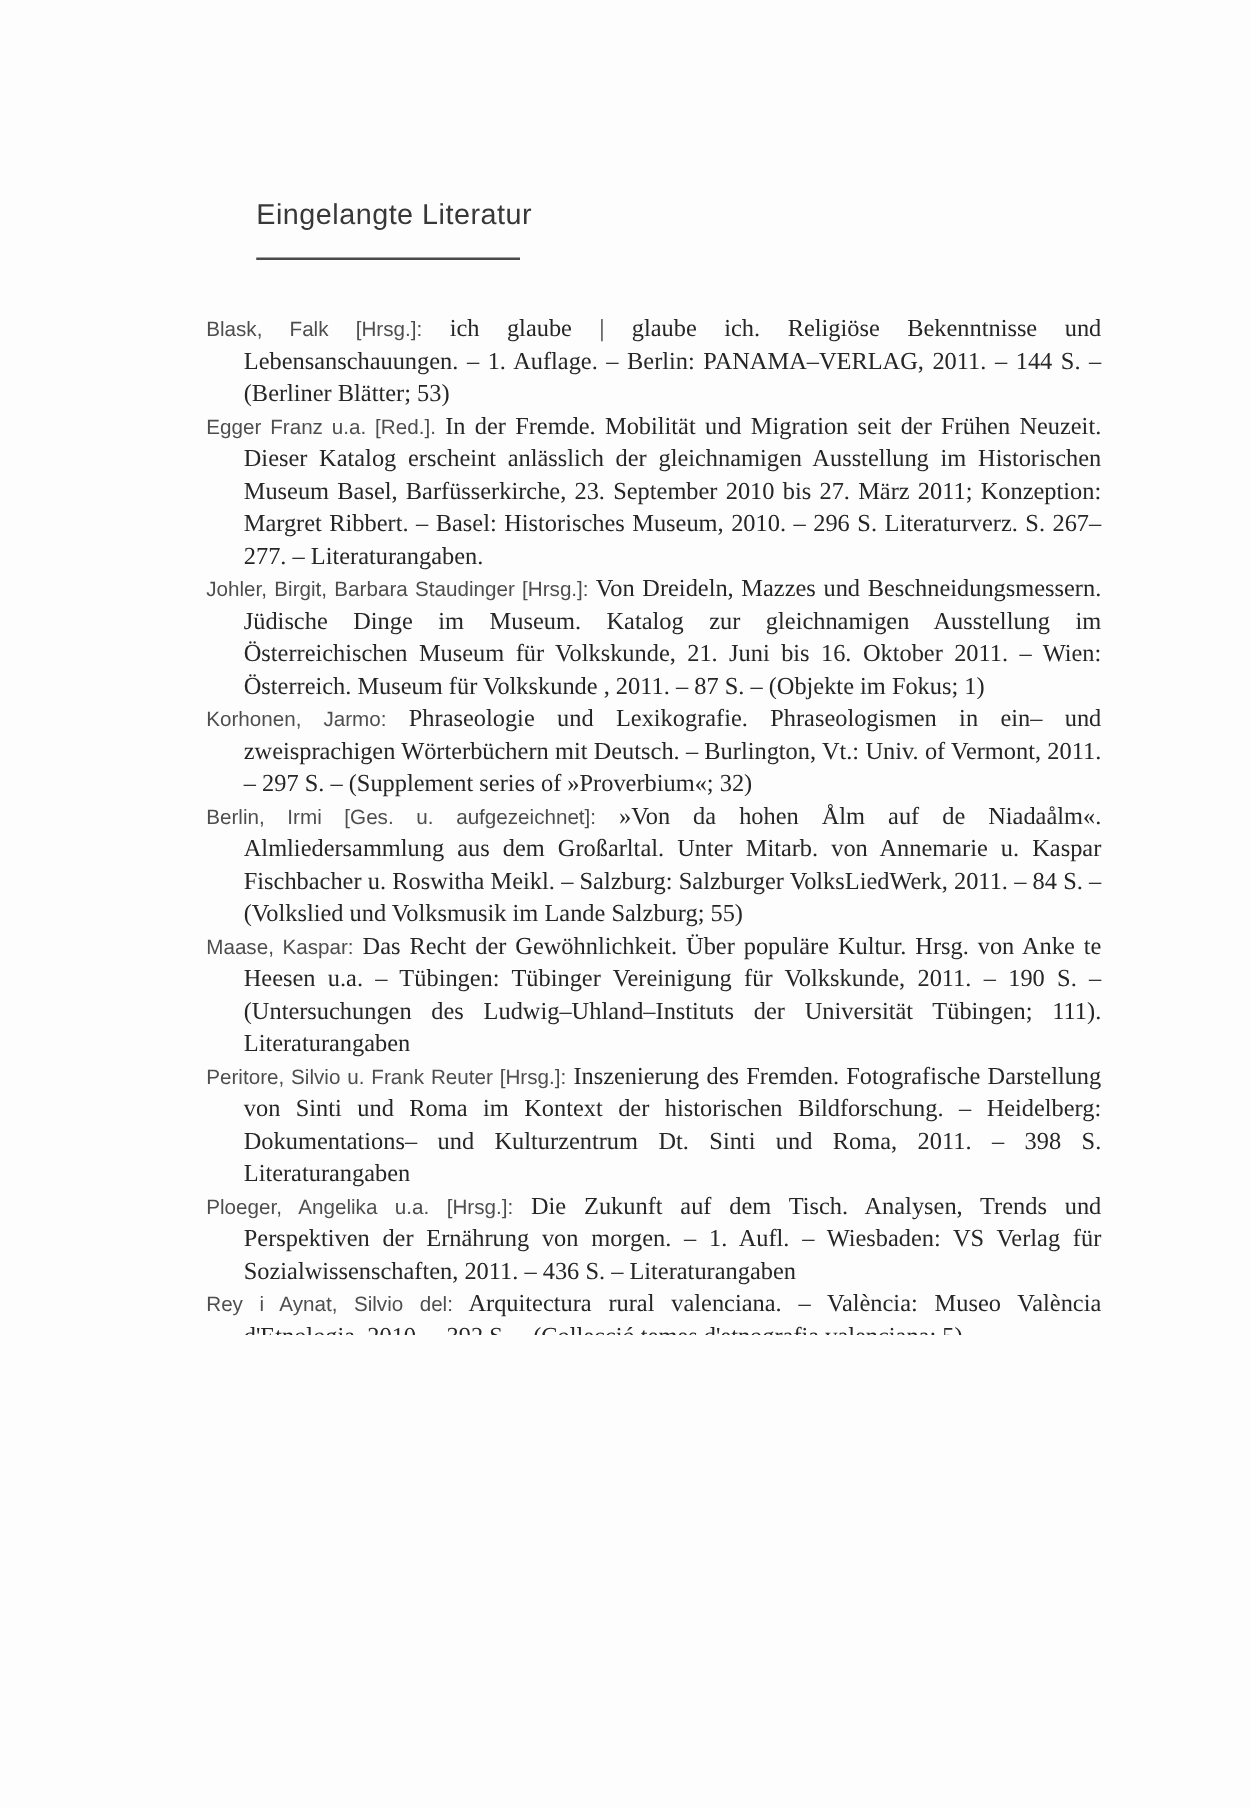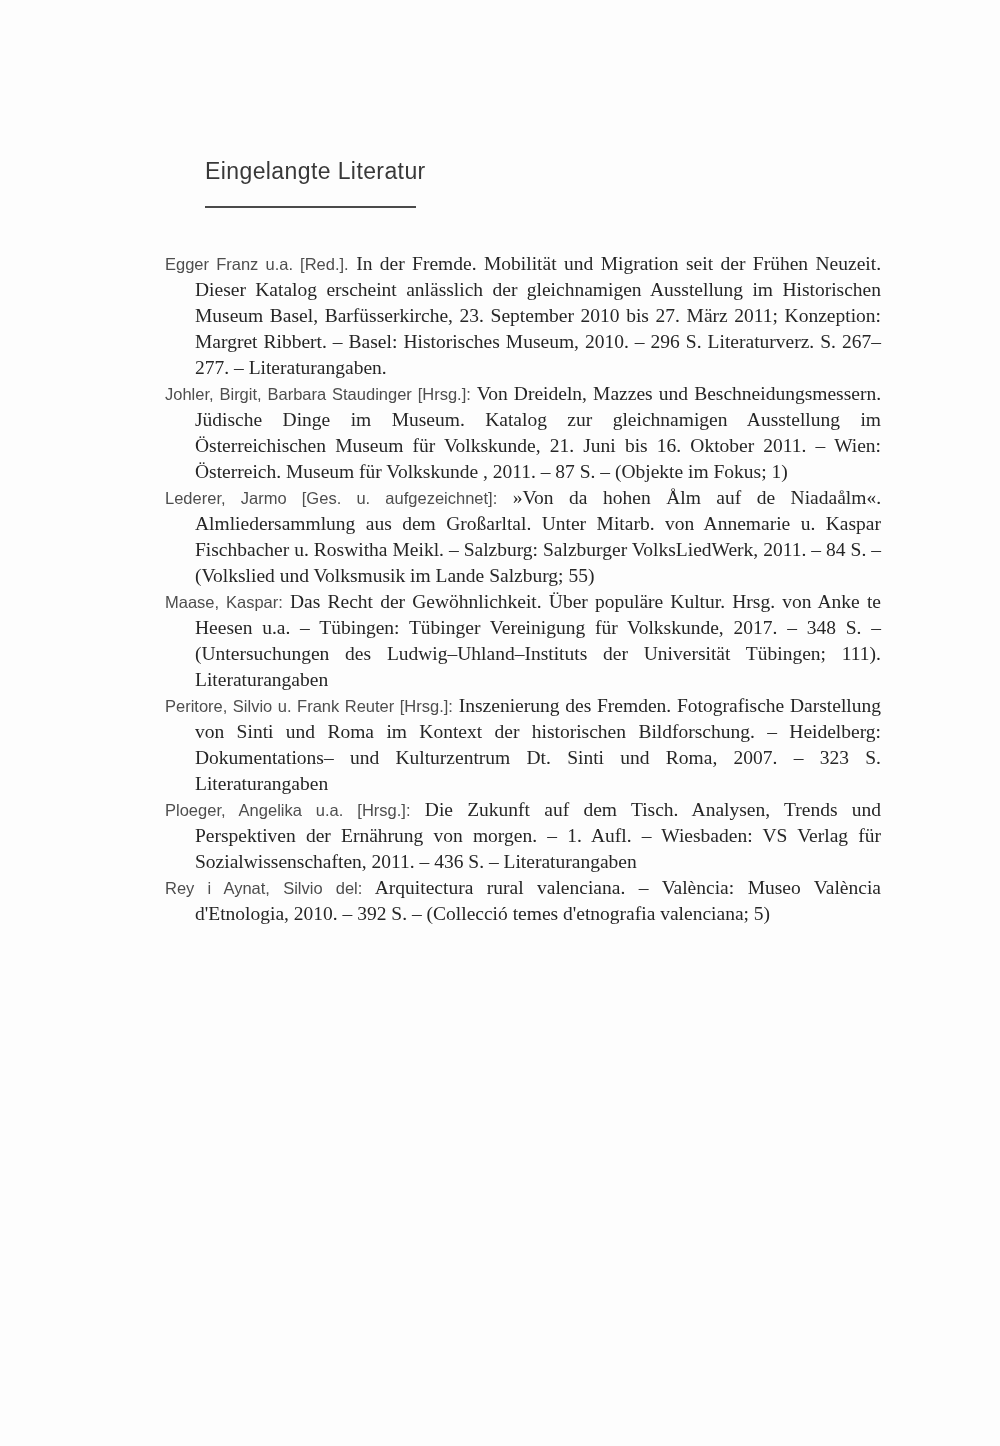--- a/index.html
+++ b/index.html
@@ -66,21 +66,23 @@
     color: var(--author-ink);
   }
 </style>
 </head>
 <body>
 
 <div class="page">
   <h1 class="heading">Eingelangte Literatur</h1>
   <div class="title-rule"></div>
   <div class="entries" id="entries">
+      <p class="entry"><span class="author">Blask, Falk [Hrsg.]:</span> <span class="text">ich glaube | glaube ich. Religiöse Bekenntnisse und Lebensanschauungen. – 1. Auflage. – Berlin: PANAMA–VERLAG, 2011. – 144 S. – (Berliner Blätter; 53)</span></p>
       <p class="entry"><span class="author">Egger Franz u.a. [Red.].</span> <span class="text">In der Fremde. Mobilität und Migration seit der Frühen Neuzeit. Dieser Katalog erscheint anlässlich der gleichnamigen Ausstellung im Historischen Museum Basel, Barfüsserkirche, 23. September 2010 bis 27. März 2011; Konzeption: Margret Ribbert. – Basel: Historisches Museum, 2010. – 296 S. Literaturverz. S. 267–277. – Literaturangaben.</span></p>
       <p class="entry"><span class="author">Johler, Birgit, Barbara Staudinger [Hrsg.]:</span> <span class="text">Von Dreideln, Mazzes und Beschneidungsmessern. Jüdische Dinge im Museum. Katalog zur gleichnamigen Ausstellung im Österreichischen Museum für Volkskunde, 21. Juni bis 16. Oktober 2011. – Wien: Österreich. Museum für Volkskunde , 2011. – 87 S. – (Objekte im Fokus; 1)</span></p>
-      <p class="entry"><span class="author">Lederer, Jarmo [Ges. u. aufgezeichnet]:</span> <span class="text">»Von da hohen Ålm auf de Niadaålm«. Almliedersammlung aus dem Großarltal. Unter Mitarb. von Annemarie u. Kaspar Fischbacher u. Roswitha Meikl. – Salzburg: Salzburger VolksLiedWerk, 2011. – 84 S. – (Volkslied und Volksmusik im Lande Salzburg; 55)</span></p>
-      <p class="entry"><span class="author">Maase, Kaspar:</span> <span class="text">Das Recht der Gewöhnlichkeit. Über populäre Kultur. Hrsg. von Anke te Heesen u.a. – Tübingen: Tübinger Vereinigung für Volkskunde, 2017. – 348 S. – (Untersuchungen des Ludwig–Uhland–Instituts der Universität Tübingen; 111). Literaturangaben</span></p>
-      <p class="entry"><span class="author">Peritore, Silvio u. Frank Reuter [Hrsg.]:</span> <span class="text">Inszenierung des Fremden. Fotografische Darstellung von Sinti und Roma im Kontext der historischen Bildforschung. – Heidelberg: Dokumentations– und Kulturzentrum Dt. Sinti und Roma, 2007. – 323 S. Literaturangaben</span></p>
+      <p class="entry"><span class="author">Korhonen, Jarmo:</span> <span class="text">Phraseologie und Lexikografie. Phraseologismen in ein– und zweisprachigen Wörterbüchern mit Deutsch. – Burlington, Vt.: Univ. of Vermont, 2011. – 297 S. – (Supplement series of »Proverbium«; 32)</span></p>
+      <p class="entry"><span class="author">Berlin, Irmi [Ges. u. aufgezeichnet]:</span> <span class="text">»Von da hohen Ålm auf de Niadaålm«. Almliedersammlung aus dem Großarltal. Unter Mitarb. von Annemarie u. Kaspar Fischbacher u. Roswitha Meikl. – Salzburg: Salzburger VolksLiedWerk, 2011. – 84 S. – (Volkslied und Volksmusik im Lande Salzburg; 55)</span></p>
+      <p class="entry"><span class="author">Maase, Kaspar:</span> <span class="text">Das Recht der Gewöhnlichkeit. Über populäre Kultur. Hrsg. von Anke te Heesen u.a. – Tübingen: Tübinger Vereinigung für Volkskunde, 2011. – 190 S. – (Untersuchungen des Ludwig–Uhland–Instituts der Universität Tübingen; 111). Literaturangaben</span></p>
+      <p class="entry"><span class="author">Peritore, Silvio u. Frank Reuter [Hrsg.]:</span> <span class="text">Inszenierung des Fremden. Fotografische Darstellung von Sinti und Roma im Kontext der historischen Bildforschung. – Heidelberg: Dokumentations– und Kulturzentrum Dt. Sinti und Roma, 2011. – 398 S. Literaturangaben</span></p>
       <p class="entry"><span class="author">Ploeger, Angelika u.a. [Hrsg.]:</span> <span class="text">Die Zukunft auf dem Tisch. Analysen, Trends und Perspektiven der Ernährung von morgen. – 1. Aufl. – Wiesbaden: VS Verlag für Sozialwissenschaften, 2011. – 436 S. – Literaturangaben</span></p>
       <p class="entry"><span class="author">Rey i Aynat, Silvio del:</span> <span class="text">Arquitectura rural valenciana. – València: Museo València d'Etnologia, 2010. – 392 S. – (Collecció temes d'etnografia valenciana; 5)</span></p>
     </div>
 </div>
 
 </body></html>

